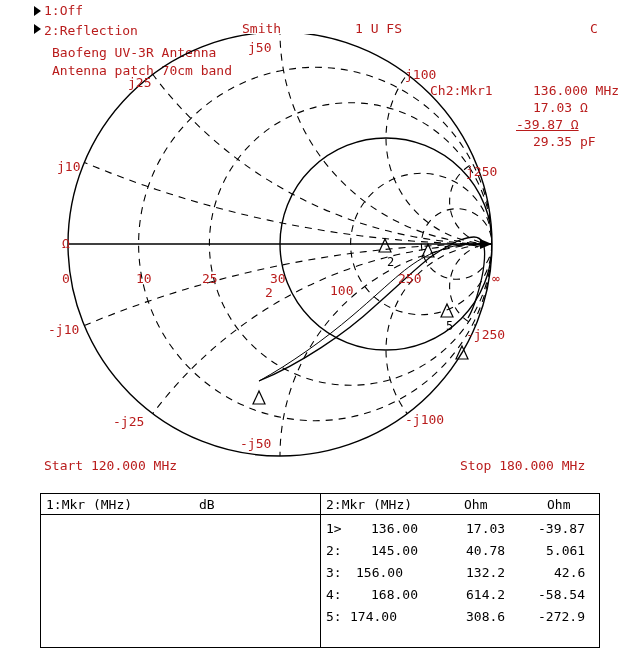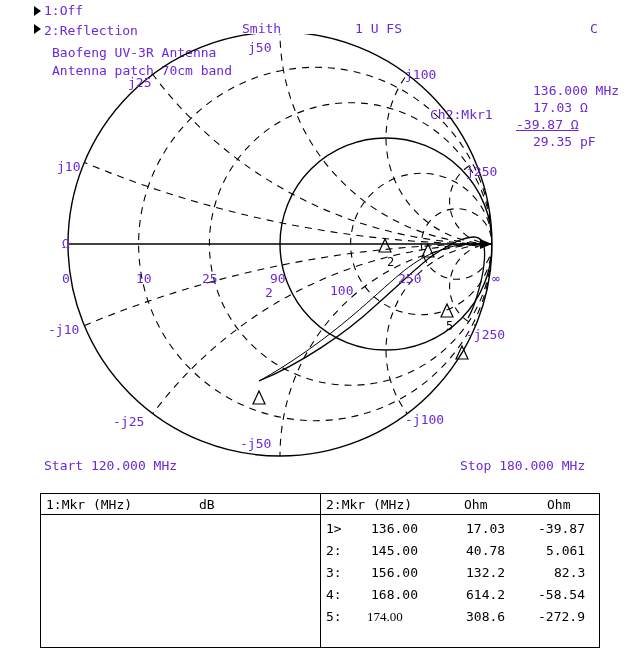--- a/index.html
+++ b/index.html
@@ -14,21 +14,21 @@
     font-family: "DejaVu Sans Mono", monospace;
     color: #000000;
     overflow: hidden;
   }
   .abs { position: absolute; }
   .txt {
     font-family: "DejaVu Sans Mono", monospace;
     font-size: 13px;
     line-height: 14px;
     white-space: pre;
-    color: #6d28d9;
+    color: #b91c1c;
   }
   
   #hdr-row1 { left: 44px; top: 4px; }
   #hdr-row2 { left: 44px; top: 24px; }
   .hdr-marker { left: 34px; }
   .hdr-marker.m1 { top: 6px; }
   .hdr-marker.m2 { top: 24px; }
   .arrow-right {
     width: 0; height: 0;
     border-top: 5px solid transparent;
@@ -74,21 +74,21 @@
   <div class="arrow-right"></div>
 </div>
 <div class="abs txt" id="hdr-row2">2:Reflection</div>
 <div class="abs txt" style="left:242px; top:22px;">Smith</div>
 <div class="abs txt" style="left:355px; top:22px;">1 U FS</div>
 <div class="abs txt" style="left:590px; top:22px;">C</div>
 
 <div class="abs txt" style="left:52px; top:46px;">Baofeng UV-3R Antenna</div>
 <div class="abs txt" style="left:52px; top:64px;">Antenna patch 70cm band</div>
 
-<div class="abs txt" style="left:430px; top:84px;margin-top:24px;">Ch2:Mkr1</div>
+<div class="abs txt" style="left:430px; top:84px;">Ch2:Mkr1</div>
 <div class="abs txt" style="left:533px; top:84px;">136.000 MHz</div>
 <div class="abs txt" style="left:533px; top:101px;">17.03 Ω</div>
 <div class="abs txt" style="left:516px; top:118px;text-decoration:underline;">-39.87 Ω</div>
 <div class="abs txt" style="left:533px; top:135px;">29.35 pF</div>
 
 <svg class="abs" id="smith-svg" width="640" height="425" viewBox="0 0 640 425">
   <defs>
     <clipPath id="unitclip">
       <circle cx="280" cy="210" r="212"></circle>
     </clipPath>
@@ -144,21 +144,21 @@
     <polygon points="462,312 468,325 456,325"></polygon>
   </g>
   <text x="387" y="232" font-family="DejaVu Sans Mono, monospace" font-size="12" fill="#000">2</text>
   <text x="446" y="296" font-family="DejaVu Sans Mono, monospace" font-size="12" fill="#000">5</text>
 </svg>
 
 <div class="abs txt" style="left:62px; top:237px;">Ω</div>
 <div class="abs txt" style="left:62px; top:272px;">0</div>
 <div class="abs txt" style="left:136px; top:272px;">10</div>
 <div class="abs txt" style="left:202px; top:272px;">25</div>
-<div class="abs txt" style="left:270px; top:272px;">90</div>
+<div class="abs txt" style="left:270px; top:272px;">30</div>
 <div class="abs txt" style="left:330px; top:272px;margin-top:12px;">100</div>
 <div class="abs txt" style="left:398px; top:272px;">250</div>
 <div class="abs txt" style="left:492px; top:272px;">∞</div>
 
 <div class="abs txt" style="left:57px; top:160px;">j10</div>
 <div class="abs txt" style="left:128px; top:76px;">j25</div>
 <div class="abs txt" style="left:248px; top:41px;">j50</div>
 <div class="abs txt" style="left:405px; top:68px;">j100</div>
 <div class="abs txt" style="left:466px; top:165px;">j250</div>
 
@@ -188,25 +188,25 @@
 <div class="abs tbl-cell" style="left:371px; top:521px;">136.00</div>
 <div class="abs tbl-cell" style="left:466px; top:521px;">17.03</div>
 <div class="abs tbl-cell" style="left:538px; top:521px;">-39.87</div>
 
 <div class="abs tbl-cell" style="left:326px; top:543px;">2:</div>
 <div class="abs tbl-cell" style="left:371px; top:543px;">145.00</div>
 <div class="abs tbl-cell" style="left:466px; top:543px;">40.78</div>
 <div class="abs tbl-cell" style="left:546px; top:543px;">5.061</div>
 
 <div class="abs tbl-cell" style="left:326px; top:565px;">3:</div>
-<div class="abs tbl-cell" style="left:371px; top:565px;">156.00</div>
+<div class="abs tbl-cell" style="left:356px; top:565px;">156.00</div>
 <div class="abs tbl-cell" style="left:466px; top:565px;">132.2</div>
-<div class="abs tbl-cell" style="left:554px; top:565px;">82.3</div>
+<div class="abs tbl-cell" style="left:554px; top:565px;">42.6</div>
 
 <div class="abs tbl-cell" style="left:326px; top:587px;">4:</div>
 <div class="abs tbl-cell" style="left:371px; top:587px;">168.00</div>
 <div class="abs tbl-cell" style="left:466px; top:587px;">614.2</div>
 <div class="abs tbl-cell" style="left:538px; top:587px;">-58.54</div>
 
 <div class="abs tbl-cell" style="left:326px; top:609px;">5:</div>
-<div class="abs tbl-cell" style="left:367px; top:609px;font-family:Liberation Serif, serif;">174.00</div>
+<div class="abs tbl-cell" style="left:350px; top:609px;">174.00</div>
 <div class="abs tbl-cell" style="left:466px; top:609px;">308.6</div>
 <div class="abs tbl-cell" style="left:538px; top:609px;">-272.9</div>
 
 </body></html>

